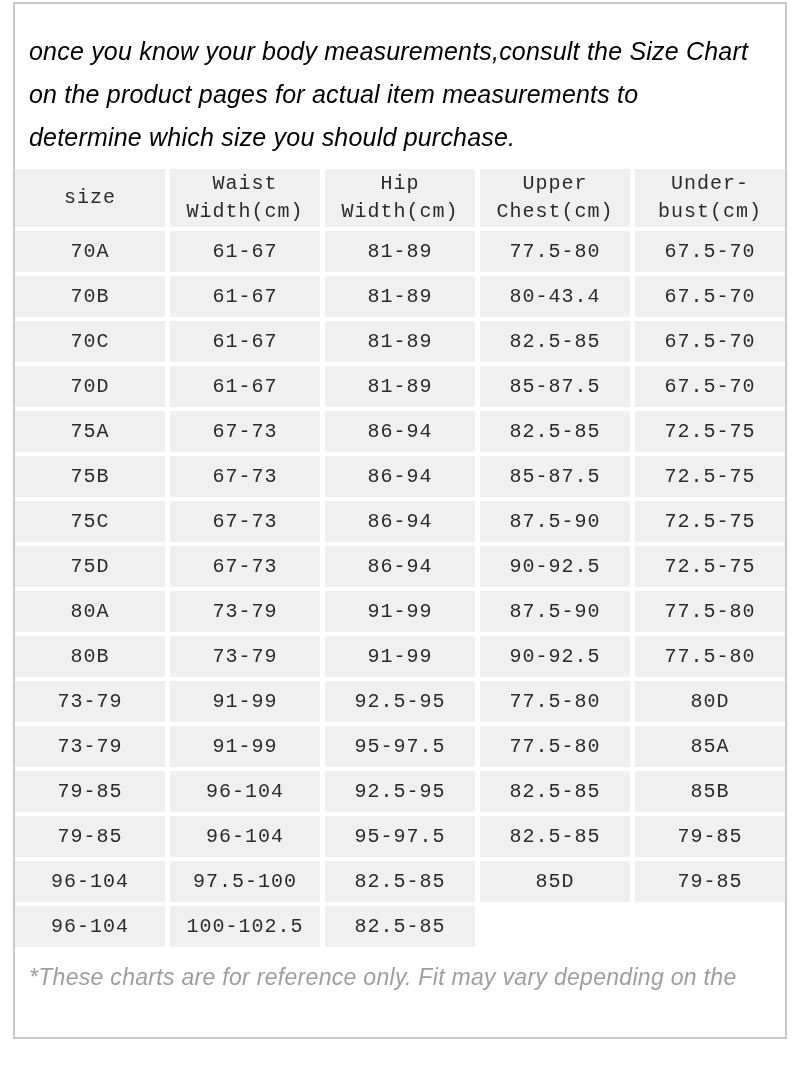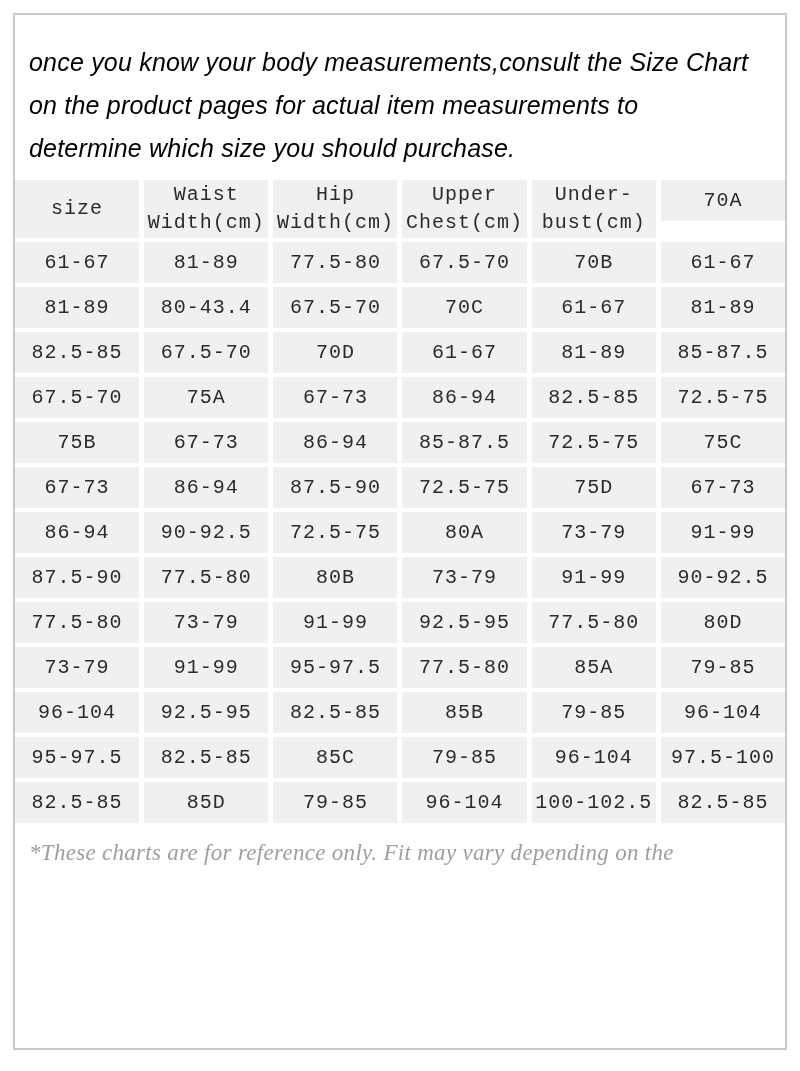--- a/index.html
+++ b/index.html
@@ -7,40 +7,40 @@
     width: 800px;
     height: 1071px;
     background: #ffffff;
     position: relative;
     overflow: hidden;
     font-family: "Liberation Sans", sans-serif;
   }
   .frame {
     position: absolute;
     left: 13px;
-    top: 13px;
+    top: 2px;
     width: 774px;
     height: 1037px;
     box-sizing: border-box;
     border: 2px solid #c9c9c9;
     background: #ffffff;
     overflow: hidden;
   }
   .intro {
     margin: 26px 14px 10px 14px;
     font-style: italic;
     font-size: 25px;
     line-height: 43px;
     color: #000000;
     letter-spacing: 0.2px;
   }
   .intro div { white-space: nowrap; }
   .size-table {
     display: grid;
-    grid-template-columns: repeat(6, 1fr);
+    grid-template-columns: repeat(5, 1fr);
     gap: 4px 5px;
     width: 100%;
   }
   .cell {
     background: #f0f0f0;
     display: flex;
     align-items: center;
     justify-content: center;
     font-family: "Liberation Mono", monospace;
     font-size: 20px;
@@ -55,21 +55,21 @@
     white-space: pre-line;
   }
   .disclaimer {
     margin: 10px 14px 0 14px;
     font-style: italic;
     font-size: 23px;
     line-height: 40px;
     color: #9e9e9e;
     letter-spacing: 0.3px;
   }
-  .disclaimer div { white-space: nowrap; font-family: Liberation Serif, serif; }
+  .disclaimer div { white-space: nowrap; }
 </style>
 </head>
 <body>
 
 <div class="frame">
 
   <div class="intro">
     <div>once you know your body measurements,consult the Size Chart</div>
     <div>on the product pages for actual item measurements to</div>
     <div>determine which size you should purchase.</div>
@@ -147,21 +147,20 @@
       <div class="cell">85A</div>
       <div class="cell">79-85</div>
       <div class="cell">96-104</div>
       <div class="cell">92.5-95</div>
       <div class="cell">82.5-85</div>
       <div class="cell">85B</div>
       <div class="cell">79-85</div>
       <div class="cell">96-104</div>
       <div class="cell">95-97.5</div>
       <div class="cell">82.5-85</div>
-      <div class="cell">85C</div>
       <div class="cell">79-85</div>
       <div class="cell">96-104</div>
       <div class="cell">97.5-100</div>
       <div class="cell">82.5-85</div>
       <div class="cell">85D</div>
       <div class="cell">79-85</div>
       <div class="cell">96-104</div>
       <div class="cell">100-102.5</div>
       <div class="cell">82.5-85</div>
     </div>

